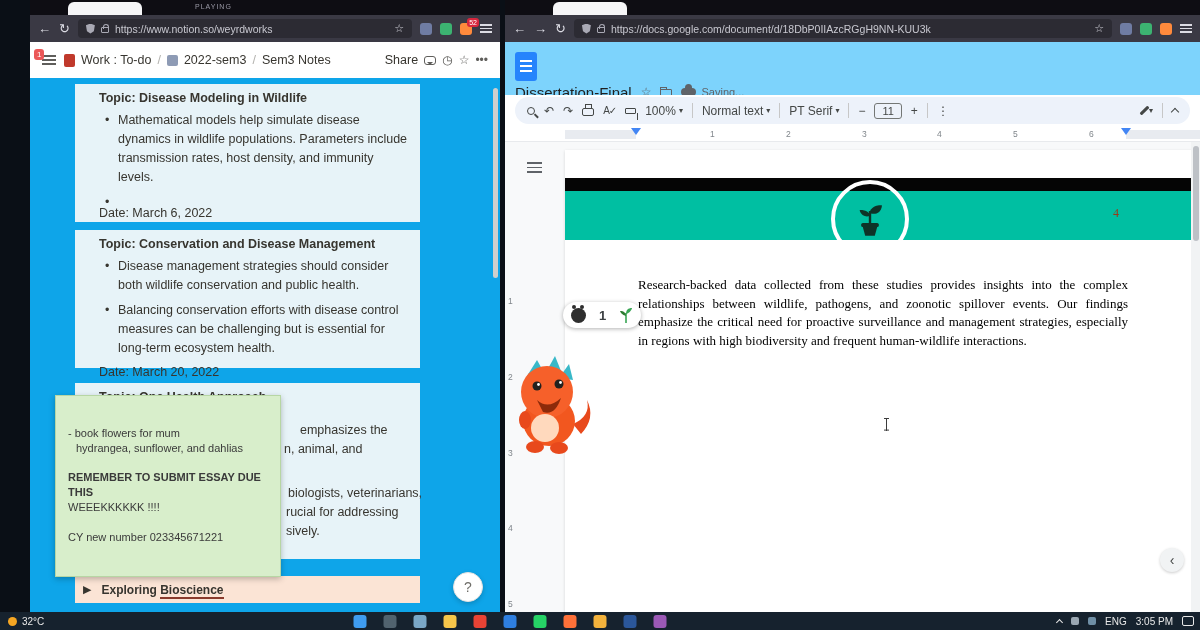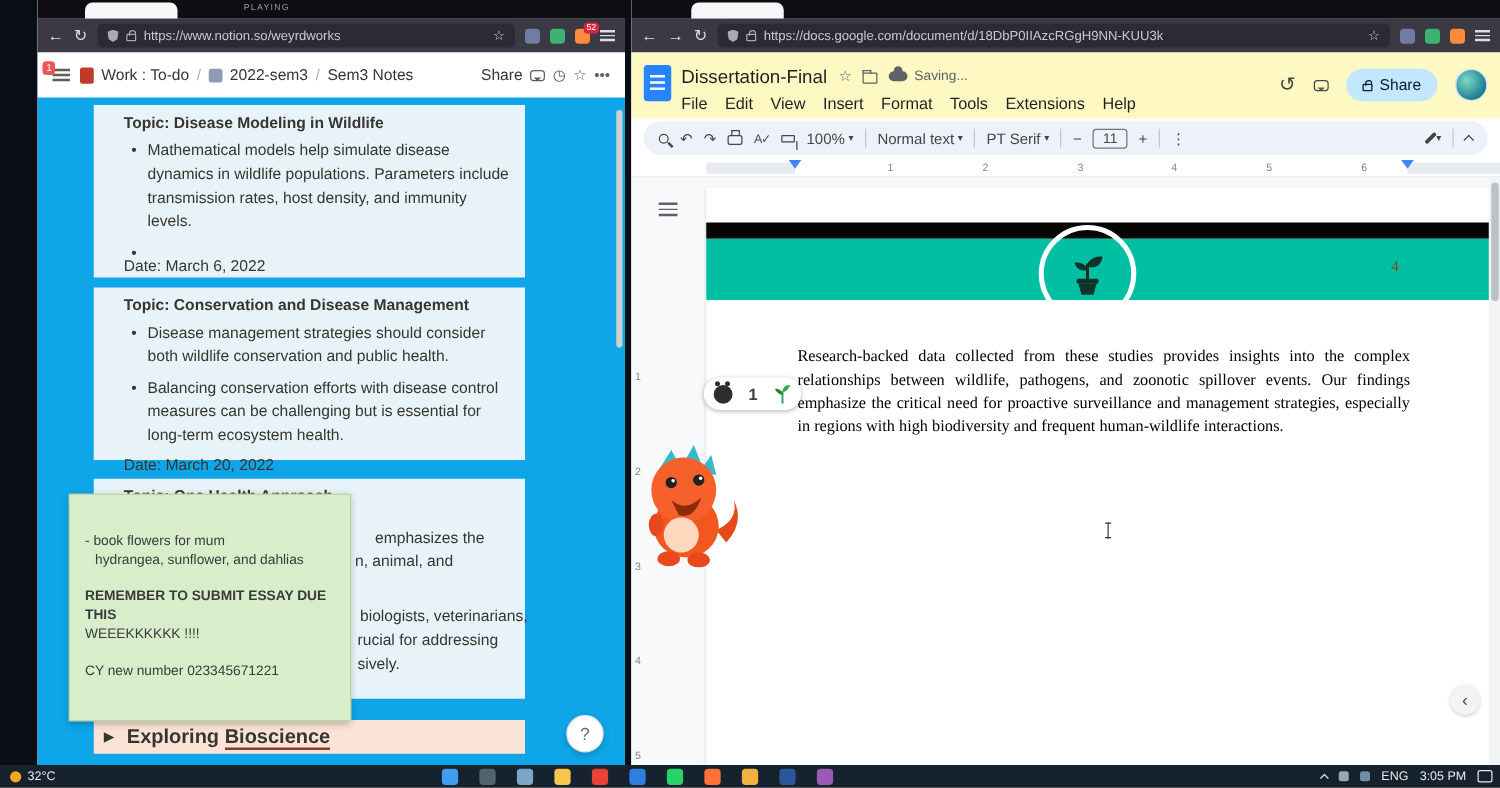--- a/index.html
+++ b/index.html
@@ -56,30 +56,30 @@
   .sticky { position:absolute; left:25px; top:317px; width:226px; height:182px; background:#d8eecb;
             border:1px solid #b7d6a4; box-shadow:0 2px 6px rgba(0,0,0,.25); padding:30px 12px 0;
             font-size:11px; line-height:15px; color:#3a3a3a; z-index:5; }
   .sticky .l2 { padding-left:8px; }
   .sticky .l3 { margin-top:14px;font-weight:bold; }
   .sticky .l5 { margin-top:15px; }
 
   .peach { position:absolute; left:45px; top:498px; width:345px; height:27px; background:#fbe4d5;
            display:flex; align-items:center; gap:10px; padding-left:8px; }
   .peach .tri { color:#37352f; font-size:11px; }
-  .peach .t { font-size:16px; font-weight:bold; color:#37352f; }
+  .peach .t { font-size:12px; font-weight:bold; color:#37352f; }
   .peach .t-ul { border-bottom:2px solid #8a3a2c; }
   .help-fab { position:absolute; left:423px; top:494px; width:30px; height:30px; border-radius:50%;
               background:#fff; border:1px solid #e3e2e0; box-shadow:0 2px 5px rgba(0,0,0,.18);
               display:flex; align-items:center; justify-content:center; color:#6f6e69; font-size:14px; z-index:6; }
   .l-scroll { position:absolute; right:2px; top:10px; width:5px; height:190px; background:#cfcfcd; border-radius:3px; }
 
   
-  .docs-header { position:absolute; top:42px; left:0; right:0; height:53px; background:#fef9c3;
-                 display:flex; align-items:flex-start; padding:8px 10px 0; }
+  .docs-header { position:absolute; top:42px; left:0; right:0; height:53px; background:#7dd3fc;
+                 display:flex; align-items:flex-start; padding:8px 10px 0;flex-direction:column; }
   .gdocs-icon { width:22px; height:29px; background:#2684fc; border-radius:3px; position:relative; margin:2px 8px 0 0; flex:none; }
   .gdocs-icon::before { content:""; position:absolute; left:5px; top:8px; width:12px; height:2px; background:#fff;
                  box-shadow:0 5px 0 #fff, 0 10px 0 #fff; }
   .title-block { flex:1; min-width:0; }
   .title-row { display:flex; align-items:center; gap:9px; height:22px; }
   .doc-title { font-size:15px; color:#1f1f1f; white-space:nowrap; }
   .g-ic { color:#5f6368; font-size:12px; line-height:1; }
   .folder { width:12px; height:9px; border:1.3px solid #5f6368; border-radius:1px; position:relative; margin-top:2px; }
   .folder::before { content:""; position:absolute; top:-3px; left:-1px; width:5px; height:2px; border:1.3px solid #5f6368; border-bottom:none; }
   .cloudwrap { display:flex; align-items:center; gap:5px; }

